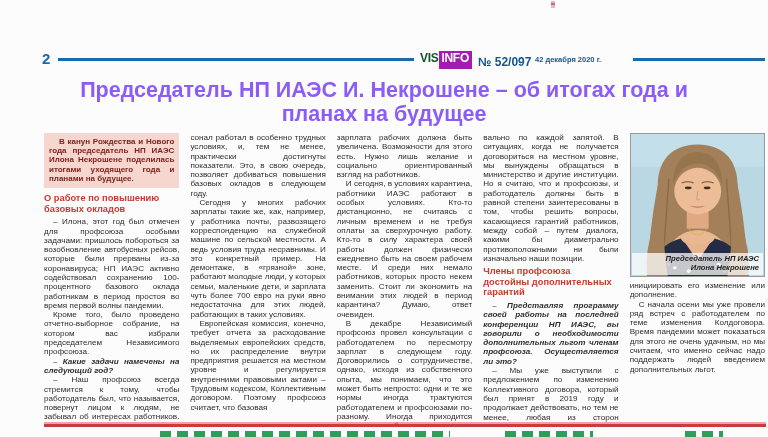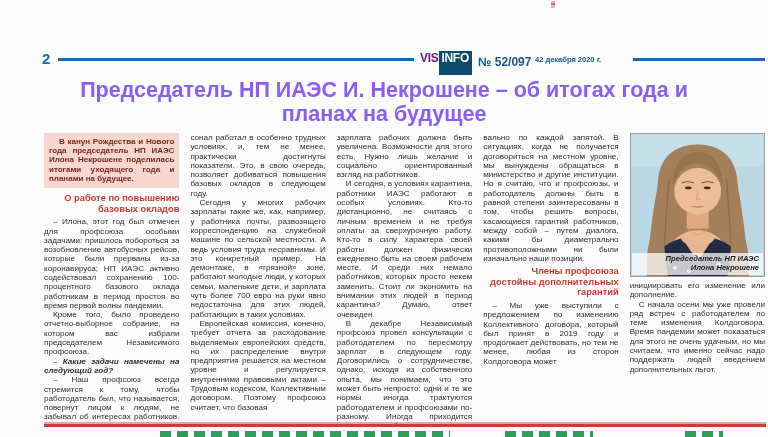--- a/index.html
+++ b/index.html
@@ -10,40 +10,40 @@
   }
   .sheet{position:absolute;inset:0;}
   
   .regmark{position:absolute;left:551px;top:1px;width:4px;height:7px;
     background:linear-gradient(#e3a4b4 0 2px,#b44a5e 2px 4px,#e3a4b4 4px 7px);opacity:.8;}
   .pnum{position:absolute;left:42px;top:50px;font-size:15px;font-weight:bold;color:#1a6aad;}
   .rule{position:absolute;top:58px;height:3px;background:#1a6aad;}
   .rule-l{left:58px;width:356px;}
   .rule-r{left:633px;width:132px;}
   .logo{position:absolute;left:420px;top:51px;font-size:12px;font-weight:bold;letter-spacing:-0.3px;}
-  .logo .vis{color:#701a75;padding-right:1px;margin-top:43px;}
-  .logo .info{background:#0c4a6e;color:#ffffff;padding:0 3px 10px 2px;}
+  .logo .vis{color:#14532d;padding-right:1px;margin-top:43px;}
+  .logo .info{background:#a21caf;color:#ffffff;padding:0 3px 4px 2px;}
   .issue{position:absolute;left:478px;top:55px;font-size:12px;font-weight:bold;color:#17568c;}
   .date{position:absolute;left:535px;top:55px;font-size:7.5px;font-weight:bold;color:#17568c;}
   
   .headline{
     position:absolute;top:79px;left:60px;right:60px;margin:0;
     text-align:center;color:#8b5cf6;font-size:21.5px;line-height:23.5px;font-weight:bold;
   }
   
   .cols{
     position:absolute;top:133px;left:44px;width:721px;height:291px;
     display:flex;gap:11px;
     font-size:8.1px;line-height:9.3px;color:#2d2d2d;text-align:justify;
   }
   .col{flex:1 1 0;overflow:hidden;}
   .leadbox{background:#f6d7d0;padding:4px 5px 5px 5px;margin:0 0 5px 0;}
   .leadbox p{margin:0;font-weight:bold;color:#7d231c;text-indent:10px;font-size:8px;line-height:9.2px;}
   .subhead{
-    margin:3px 0 3px 0;color:#c93a30;font-weight:bold;text-align:right;
+    margin:3px 0 3px 0;color:#c93a30;font-weight:bold;text-align:left;
     font-size:9.3px;line-height:10.6px;
   }
   p.body{margin:0;text-indent:9px;}
   p.cont{margin:0;text-indent:0;}
   p.q{margin:0;text-indent:9px;font-weight:bold;font-style:italic;}
   
   .photo{
     position:relative;width:100%;height:144px;border:1px solid #9a9a9a;
     box-sizing:border-box;margin:0 0 4px 0;background:#b9d8e4;overflow:hidden;
   }
@@ -102,20 +102,21 @@
 
     <div class="col">
       <p class="cont">зарплата рабочих должна быть увеличена. Возможности для этого есть. Нужно лишь желание и социально ориентированный взгляд на работников.</p>
       <p class="body">И сегодня, в условиях карантина, работники ИАЭС работают в особых условиях. Кто-то дистанционно, не считаясь с личным временем и не требуя оплаты за сверхурочную работу. Кто-то в силу характера своей работы должен физически ежедневно быть на своем рабочем месте. И среди них немало работников, которых просто некем заменить. Стоит ли экономить на внимании этих людей в период карантина? Думаю, ответ очевиден.</p>
       <p class="body">В декабре Независимый профсоюз провел консультации с работодателем по пересмотру зарплат в следующем году. Договорились о сотрудничестве, однако, исходя из собственного опыта, мы понимаем, что это может быть непросто: одни и те же нормы иногда трактуются работодателем и профсоюзами по-разному. Иногда приходится дискутировать бук-</p>
     </div>
 
     <div class="col">
       <p class="cont">вально по каждой запятой. В ситуациях, когда не получается договориться на местном уровне, мы вынуждены обращаться в министерство и другие институции. Но я считаю, что и профсоюзы, и работодатель должны быть в равной степени заинтересованы в том, чтобы решить вопросы, касающиеся гарантий работников, между собой – путем диалога, какими бы диаметрально противоположными ни были изначально наши позиции.</p>
       <h3 class="subhead">Члены профсоюза достойны дополнительных гарантий</h3>
+      <p class="q">– Представляя программу своей работы на последней конференции НП ИАЭС, вы говорили о необходимости дополнительных льгот членам профсоюза. Осуществляется ли это?</p>
       <p class="body">– Мы уже выступили с предложением по изменению Коллективного договора, который был принят в 2019 году и продолжает действовать, но тем не менее, любая из сторон Колдоговора может</p>
     </div>
 
     <div class="col">
       <div class="photo">
         <svg viewBox="0 0 134 174" preserveAspectRatio="none">
           <rect width="134" height="174" fill="#b9d8e4"></rect>
           <rect width="134" height="40" fill="#c3dfe9"></rect>
 
           <path d="M67,13 C38,13 27,37 27,62 C27,90 22,114 17,140 C15,156 16,166 16,174 L118,174 C118,166 119,156 117,140 C112,114 107,90 107,62 C107,37 96,13 67,13 Z" fill="#a3805a"></path>

